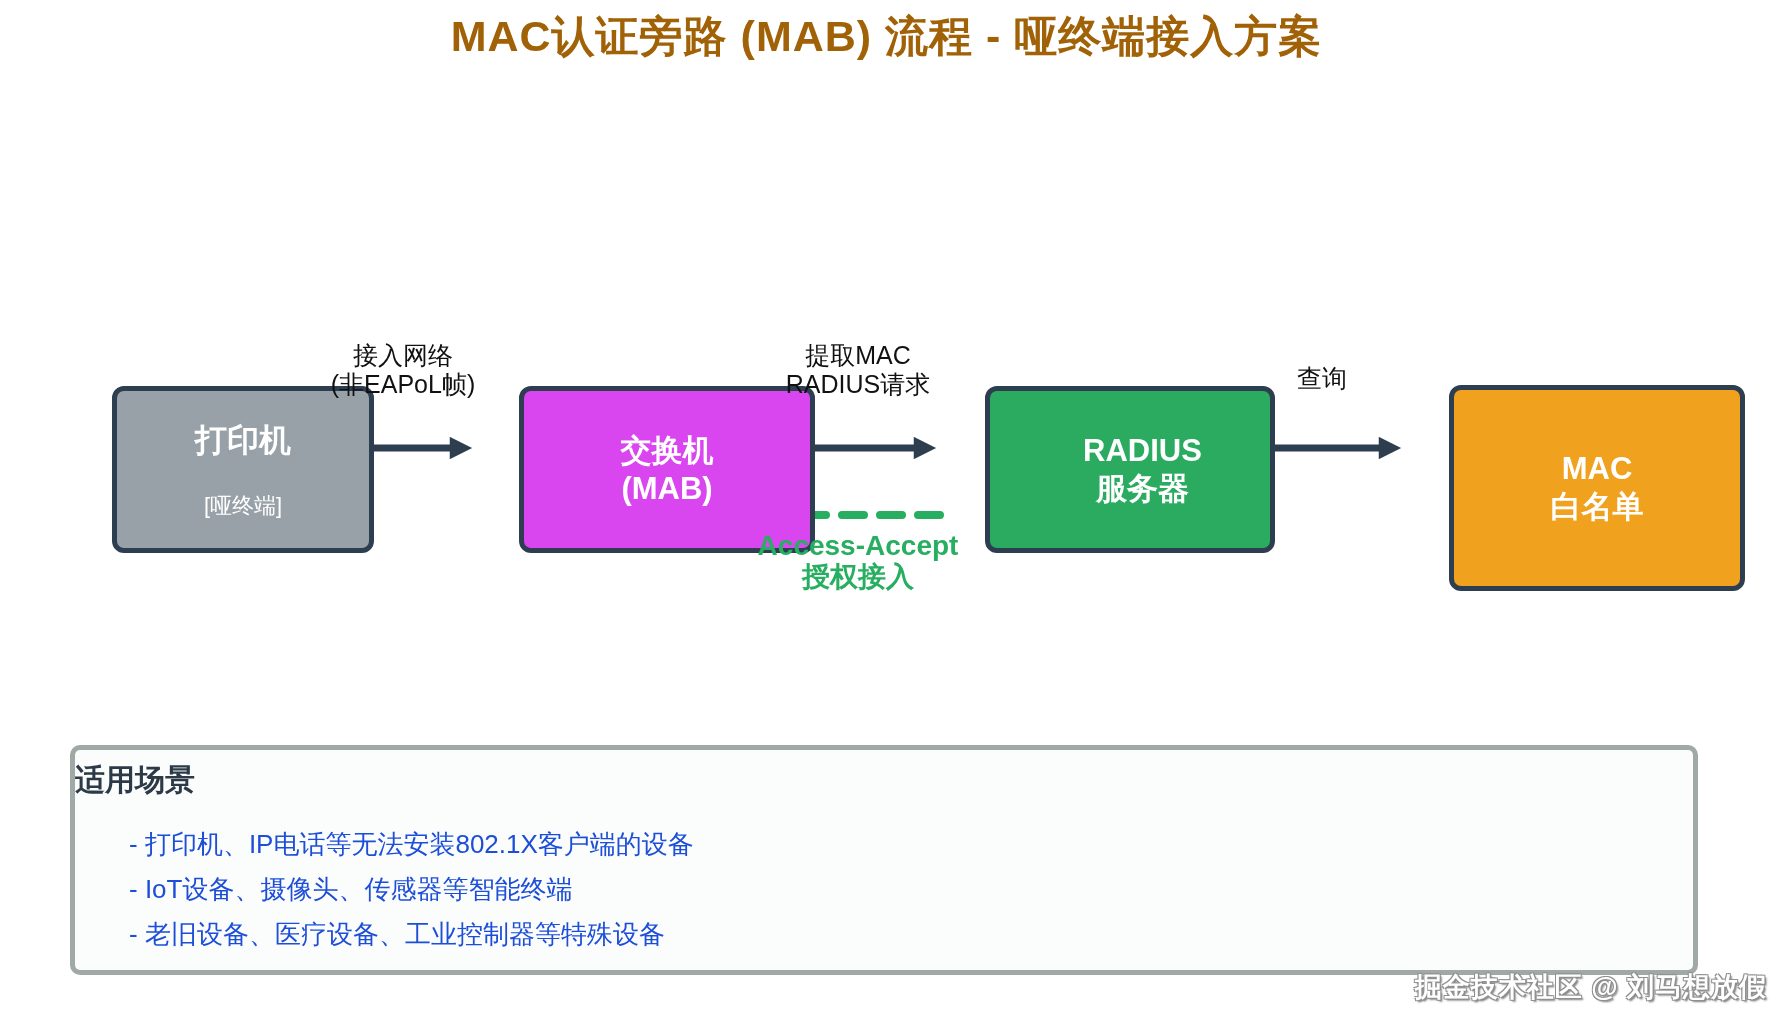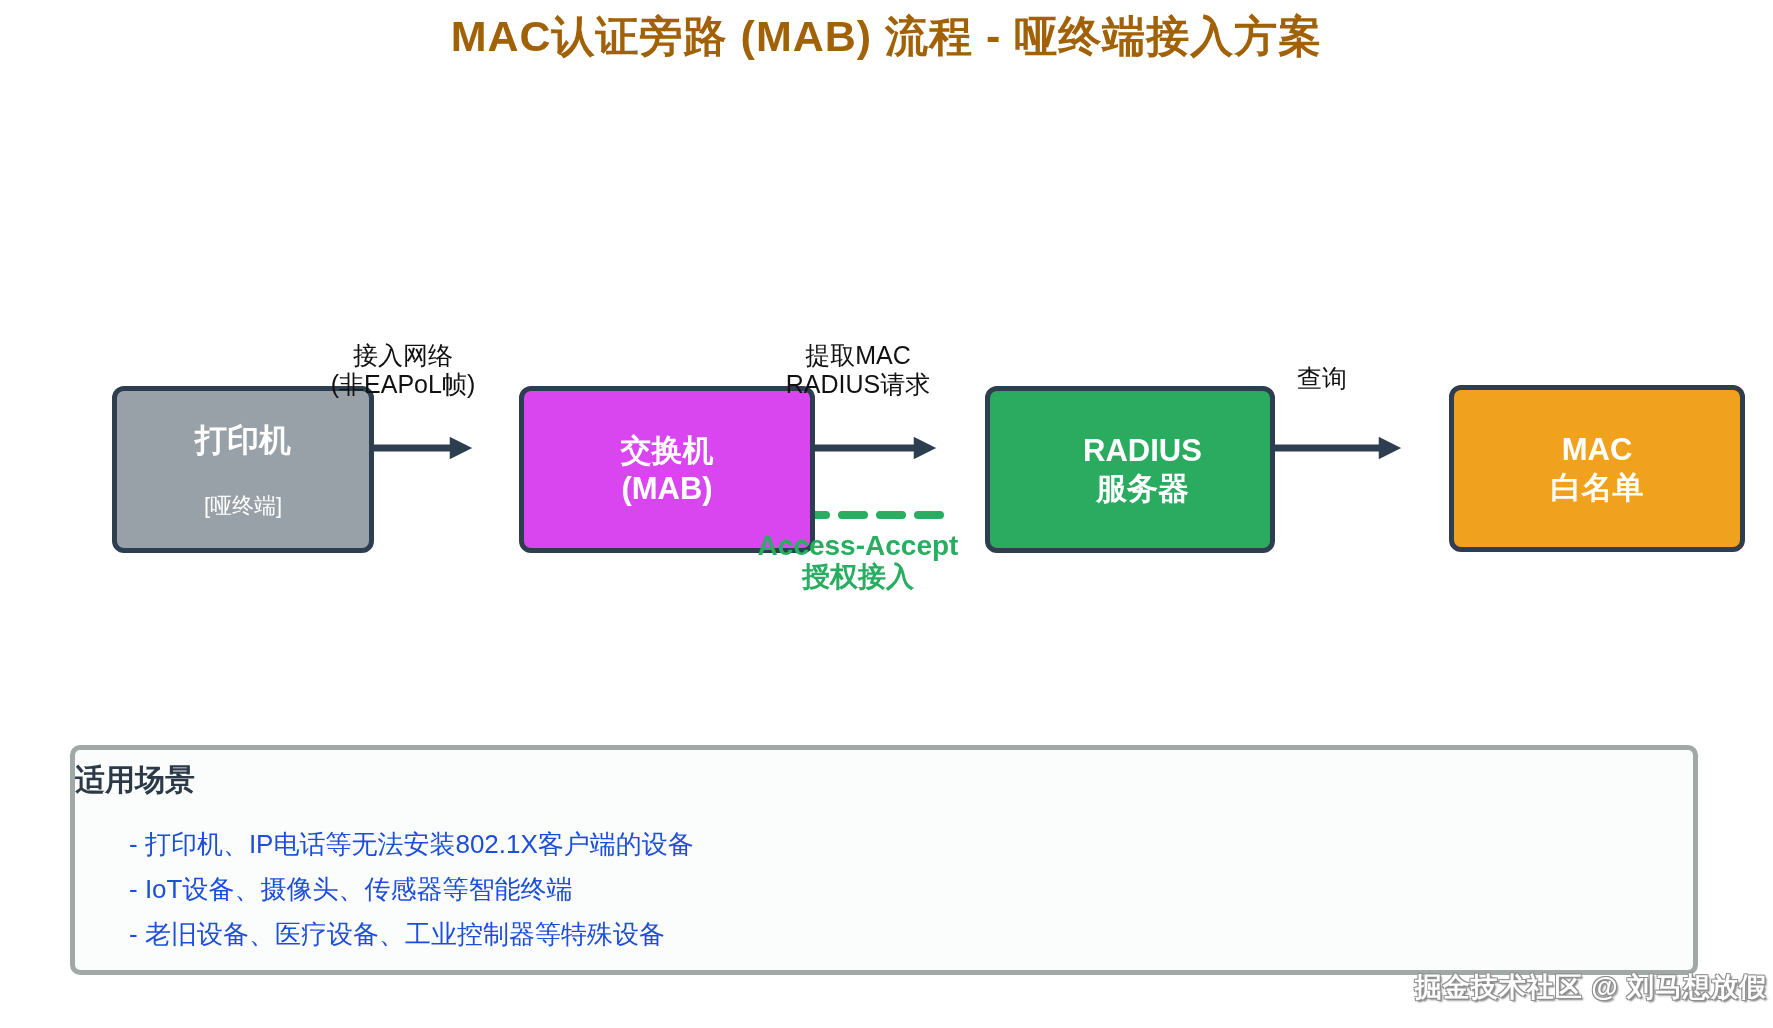--- a/index.html
+++ b/index.html
@@ -26,21 +26,21 @@
     display:flex;flex-direction:column;align-items:center;justify-content:center;
     text-align:center;
     margin-left:42px;
   }
   .node .line{font-size:31px;font-weight:700;line-height:38px;}
   .node-printer{left:70px;top:386px;width:262px;height:167px;background:#97A1A7;}
   .node-printer .node-title{font-size:32px;font-weight:700;}
   .node-printer .node-subtitle{font-size:22px;font-weight:400;margin-top:28px;}
   .node-switch{left:477px;top:386px;width:296px;height:167px;background:#d946ef;}
   .node-radius{left:943px;top:386px;width:290px;height:167px;background:#2BAB60;padding-left:25px;}
-  .node-whitelist{left:1407px;top:385px;width:296px;height:167px;background:#F0A11E;}
+  .node-whitelist{left:1407px;top:385px;width:296px;height:206px;background:#F0A11E;}
   .edge-label{
     position:absolute;
     transform:translateX(-50%);
     text-align:center;
     font-size:25px;line-height:29px;color:#111111;
     white-space:nowrap;
   }
   .edge-label-1{left:403px;top:341px;}
   .edge-label-2{left:858px;top:341px;}
   .edge-label-3{left:1322px;top:364px;}

